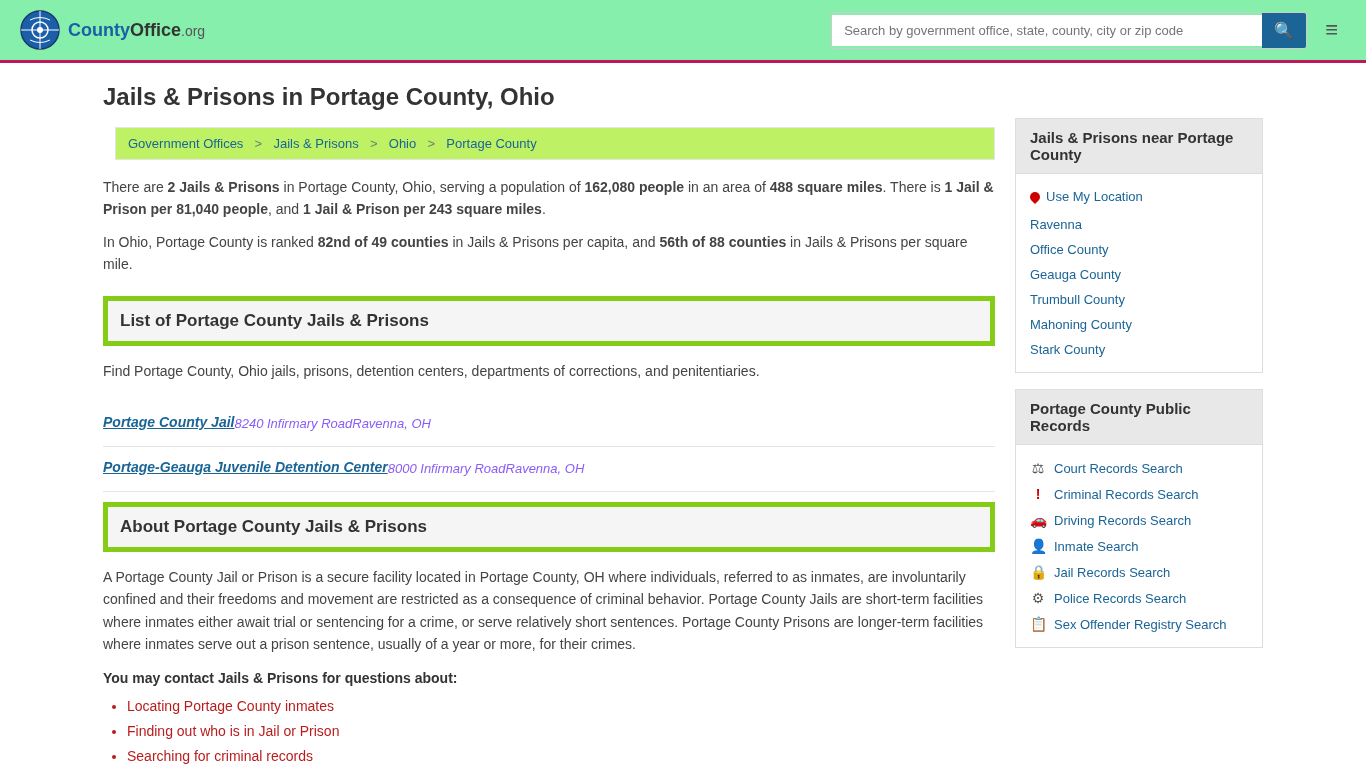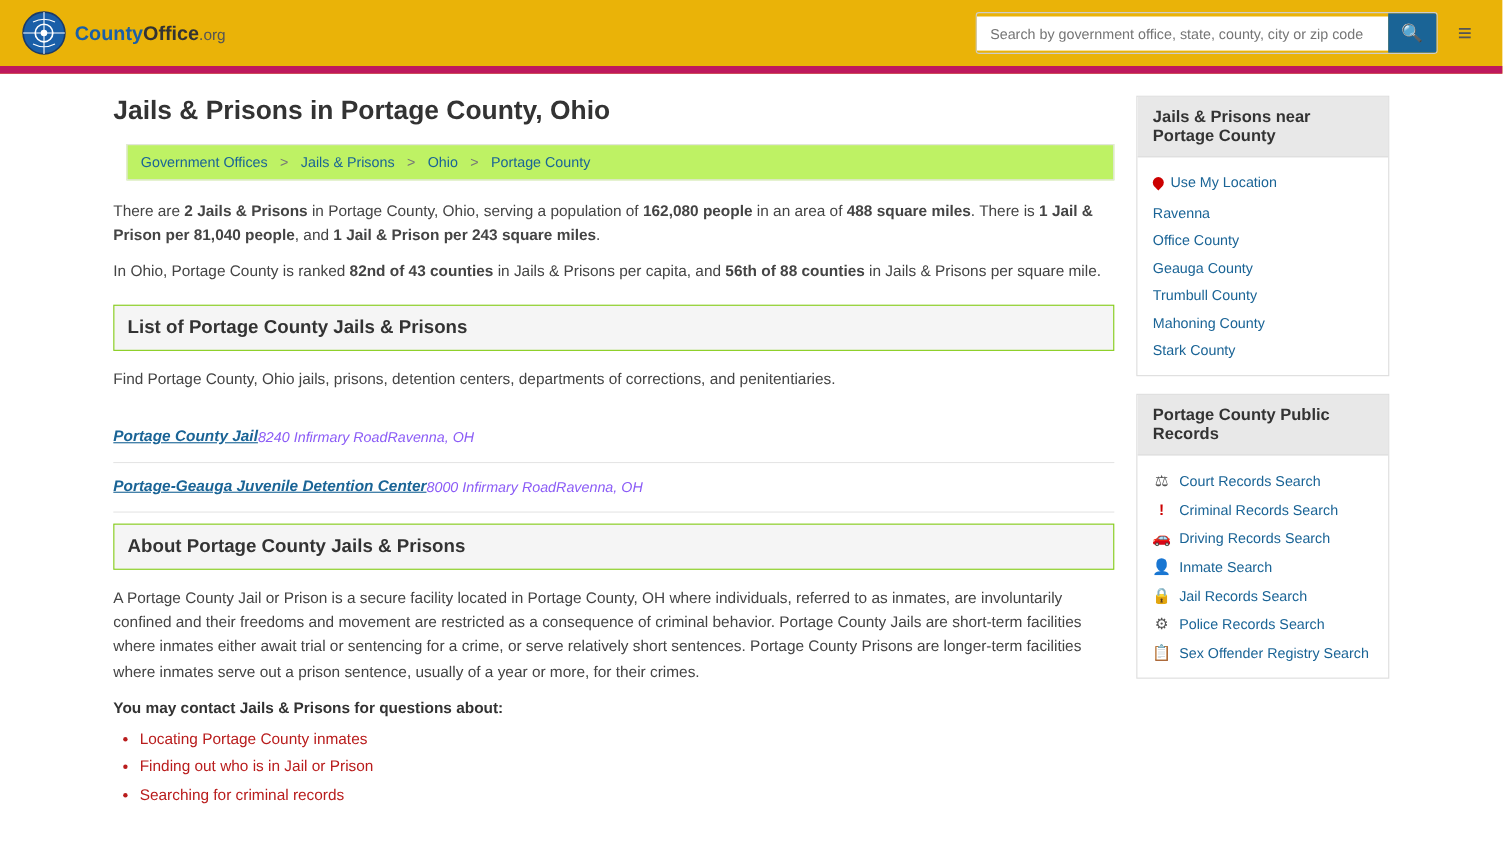--- a/index.html
+++ b/index.html
@@ -1,21 +1,21 @@
 <!DOCTYPE html>
 <html><head>
   <meta charset="utf-8">
   <style>
     * { margin: 0; padding: 0; box-sizing: border-box; }
     body { font-family: Arial, sans-serif; font-size: 14px; color: #333; background: #fff; }
 
     
     .header {
-      background: #eab308;
-      border-bottom: 7px solid #be185d;
+      background: #86efac;
+      border-bottom: 3px solid #be185d;
       padding: 10px 20px;
       display: flex;
       align-items: center;
       justify-content: space-between;
     }
     .logo-area {
       display: flex;
       align-items: center;
       gap: 8px;
     }
@@ -27,21 +27,21 @@
       display: flex;
       align-items: center;
       gap: 10px;
     }
     .search-bar {
       display: flex;
       align-items: center;
       border: 1px solid #ccc;
       border-radius: 3px;
       overflow: hidden;
-      width: 420px;
+      width: 476px;
     }
     .search-bar input {
       border: none;
       outline: none;
       padding: 8px 12px;
       font-size: 13px;
       width: 100%;
       color: #999;
     }
     .search-btn {
@@ -67,22 +67,23 @@
       max-width: 1200px;
       margin: 0 auto;
       padding: 20px;
       gap: 20px;
     }
     .main-content {
       flex: 1;
       min-width: 0;
     }
     .sidebar {
-      width: 230px;
+      width: 248px;
       flex-shrink: 0;
+      margin-top: 35px;
     }
 
     
     .page-title {
       font-size: 24px;
       font-weight: bold;
       color: #333;
       margin-bottom: 16px;
     }
 
@@ -104,21 +105,21 @@
       font-size: 14px;
       line-height: 1.6;
       margin-bottom: 20px;
       color: #444;
     }
     .description strong { font-weight: bold; }
 
     
     .section-header {
       background: #f5f5f5;
-      border: 1px solid #84cc16;
+      border: 5px solid #84cc16;
       padding: 10px 12px;
       font-size: 17px;
       font-weight: bold;
       color: #333;
       margin-bottom: 14px;
       margin-top: 10px;
     }
 
     
     .facility-item {
@@ -256,21 +257,21 @@
       <a href="#">Ohio</a>
       <span>&nbsp;&gt;&nbsp;</span>
       <a href="#">Portage County</a>
     </div>
 
     <div class="description">
       <p>
         There are <strong>2 Jails &amp; Prisons</strong> in Portage County, Ohio, serving a population of <strong>162,080 people</strong> in an area of <strong>488 square miles</strong>. There is <strong>1 Jail &amp; Prison per 81,040 people</strong>, and <strong>1 Jail &amp; Prison per 243 square miles</strong>.
       </p>
       <p style="margin-top:10px;">
-        In Ohio, Portage County is ranked <strong>82nd of 43 counties</strong> in Jails &amp; Prisons per capita, and <strong>56th of 88 counties</strong> in Jails &amp; Prisons per square mile.
+        In Ohio, Portage County is ranked <strong>82nd of 49 counties</strong> in Jails &amp; Prisons per capita, and <strong>56th of 88 counties</strong> in Jails &amp; Prisons per square mile.
       </p>
     </div>
 
     <div class="section-header">List of Portage County Jails &amp; Prisons</div>
 
     <p class="description">Find Portage County, Ohio jails, prisons, detention centers, departments of corrections, and penitentiaries.</p>
 
     <div class="facility-item">
       <div class="facility-name">Portage County Jail</div>
       <div class="facility-details">

